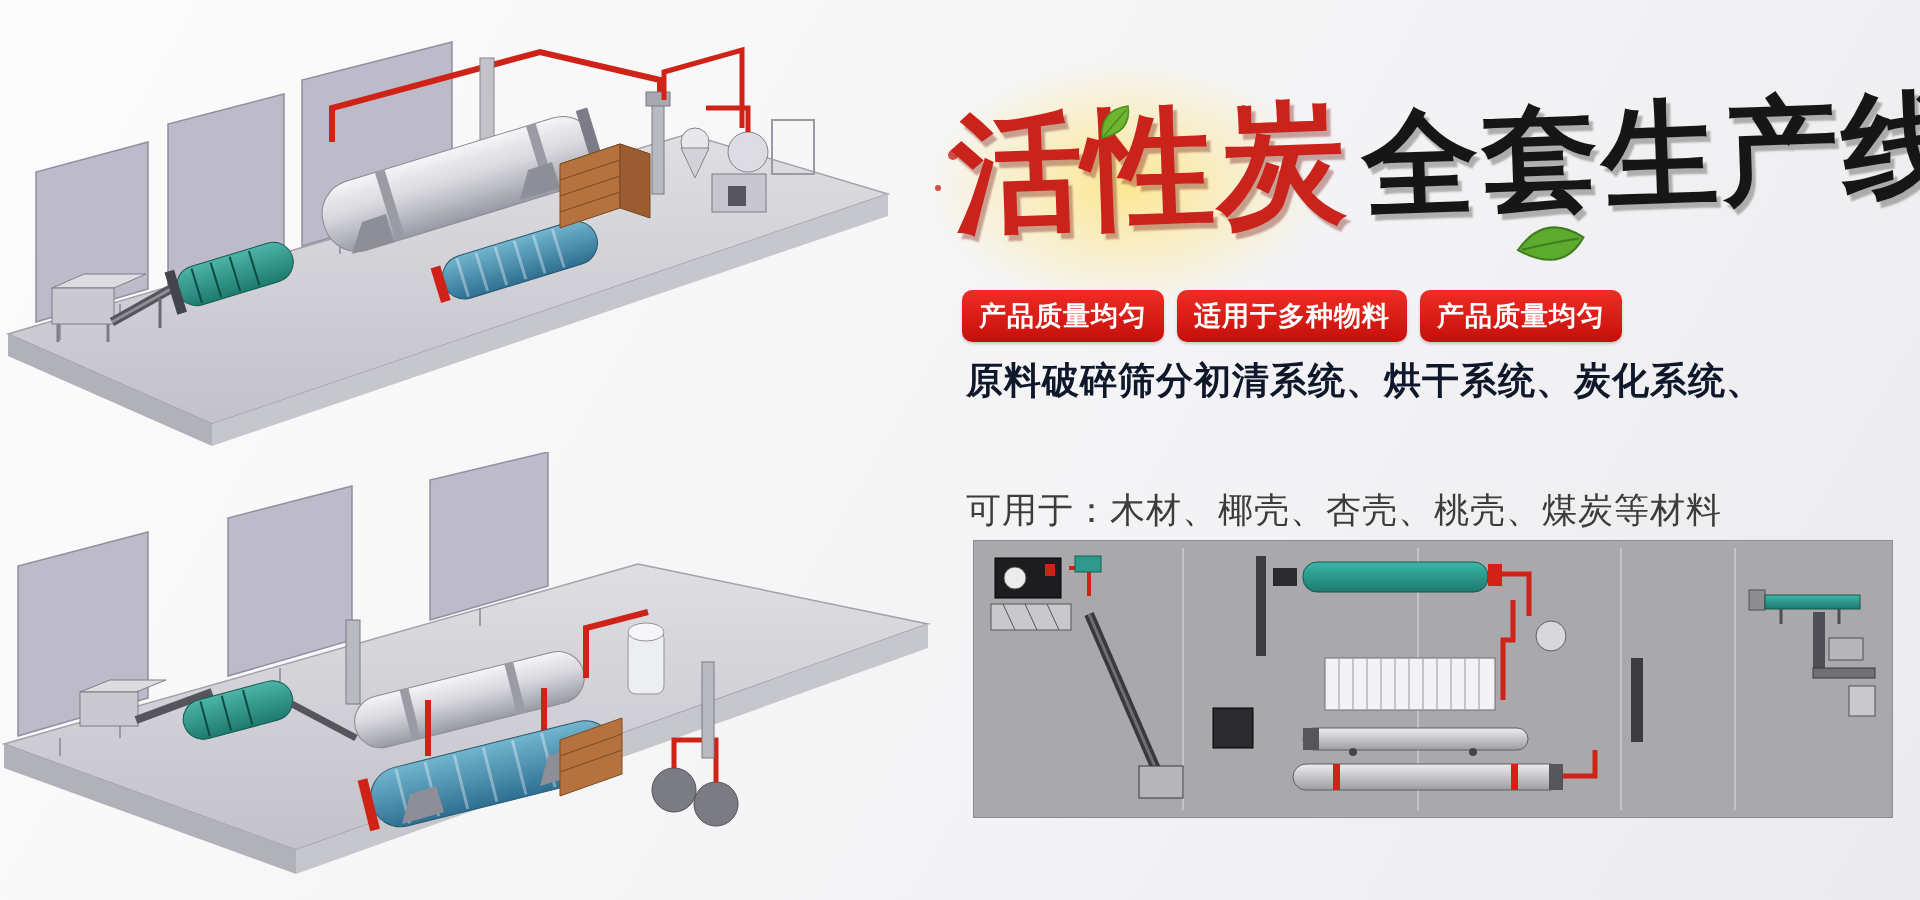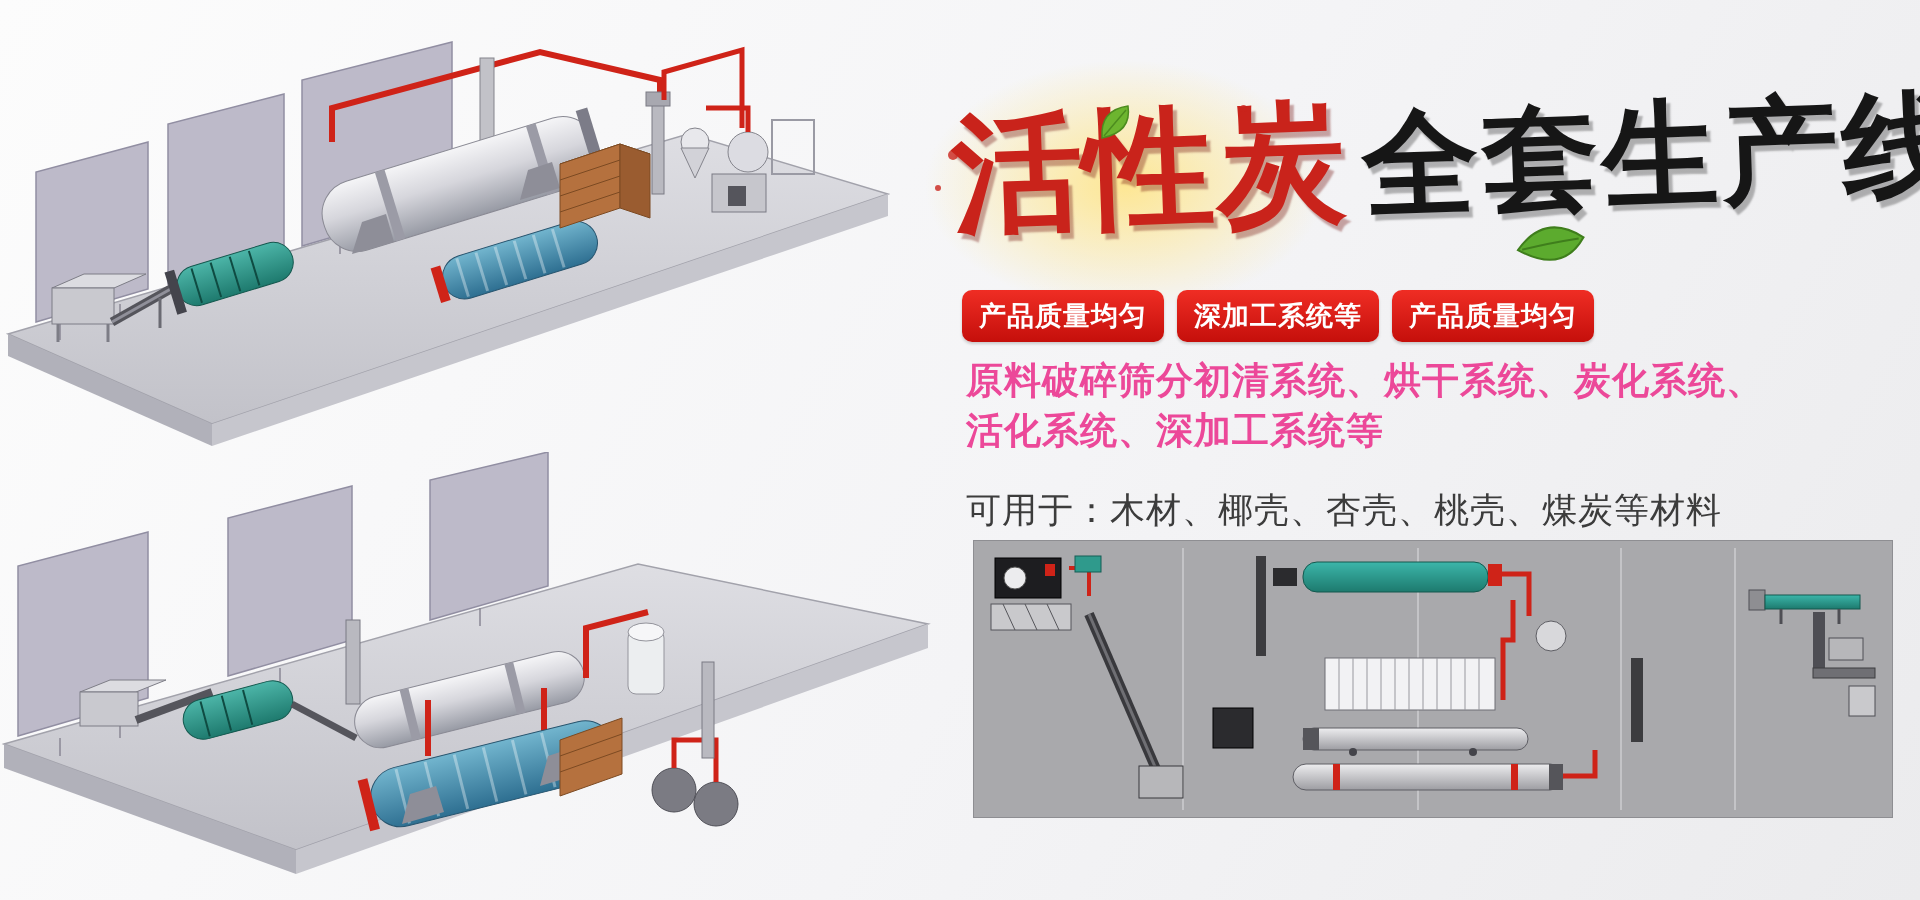--- a/index.html
+++ b/index.html
@@ -20,21 +20,21 @@
   }
   .t-red{font-size:130px;color:#c9231b;text-shadow:4px 6px 2px rgba(110,10,5,.35);letter-spacing:2px;}
   .t-black{font-size:116px;color:#161616;margin-left:14px;text-shadow:4px 6px 2px rgba(0,0,0,.28);letter-spacing:4px;}
   .ink-dot{border-radius:50%;background:#c9231b;opacity:.8;}
   .badges{left:962px;top:290px;display:flex;gap:13px;}
   .badge{
     background:linear-gradient(#ef2d24,#c50f0b);color:#ffffff;font-weight:bold;
     font-size:27px;line-height:52px;height:52px;padding:0 17px;border-radius:10px;
     letter-spacing:1px;box-shadow:0 2px 3px rgba(0,0,0,.18);white-space:nowrap;
   }
-  .desc{left:966px;top:356px;font-size:37px;font-weight:bold;color:#ec4899;line-height:1.36;letter-spacing:1px;}
+  .desc{left:966px;top:356px;font-size:37px;font-weight:bold;color:#0f172a;line-height:1.36;letter-spacing:1px;}
   .materials{left:966px;top:487px;font-size:35px;color:#3c3c3c;letter-spacing:1px;}
   
   .schematic{left:973px;top:540px;width:920px;height:278px;}
   
   .render-top{left:0;top:2px;}
   .render-bottom{left:0;top:452px;}
 </style>
 </head>
 <body>
 
@@ -238,27 +238,26 @@
   <path d="M4,36 Q2,8 30,4 Q34,30 4,36 Z" fill="#6db52f" stroke="#4d8c1f" stroke-width="1.5"></path>
   <path d="M6,34 Q16,22 28,8" fill="none" stroke="#4d8c1f" stroke-width="1.5"></path>
 </svg>
 <svg class="abs" style="left:1520px;top:222px;transform:rotate(40deg);" width="86" height="64" viewBox="0 0 86 64">
   <path d="M6,58 Q2,12 48,6 Q56,48 6,58 Z" fill="#5cab2e" stroke="#3f7e1c" stroke-width="2"></path>
   <path d="M9,55 Q24,34 45,10" fill="none" stroke="#3f7e1c" stroke-width="2"></path>
 </svg>
 
 <div class="abs badges">
   <div class="badge">产品质量均匀</div>
-  <div class="badge">深加工系统等</div>
+  <div class="badge">适用于多种物料</div>
   <div class="badge">产品质量均匀</div>
 </div>
 
 <div class="abs desc">
   <div>原料破碎筛分初清系统、烘干系统、炭化系统、</div>
-  <div>活化系统、深加工系统等</div>
 </div>
 
 <div class="abs materials">可用于：木材、椰壳、杏壳、桃壳、煤炭等材料</div>
 
 <svg class="abs schematic" viewBox="0 0 920 278">
   <defs>
     <linearGradient id="tealFlat" x1="0" y1="0" x2="0" y2="1">
       <stop offset="0" stop-color="#3cb6aa"></stop>
         <stop offset="1" stop-color="#1d7a6e"></stop>
     </linearGradient>

